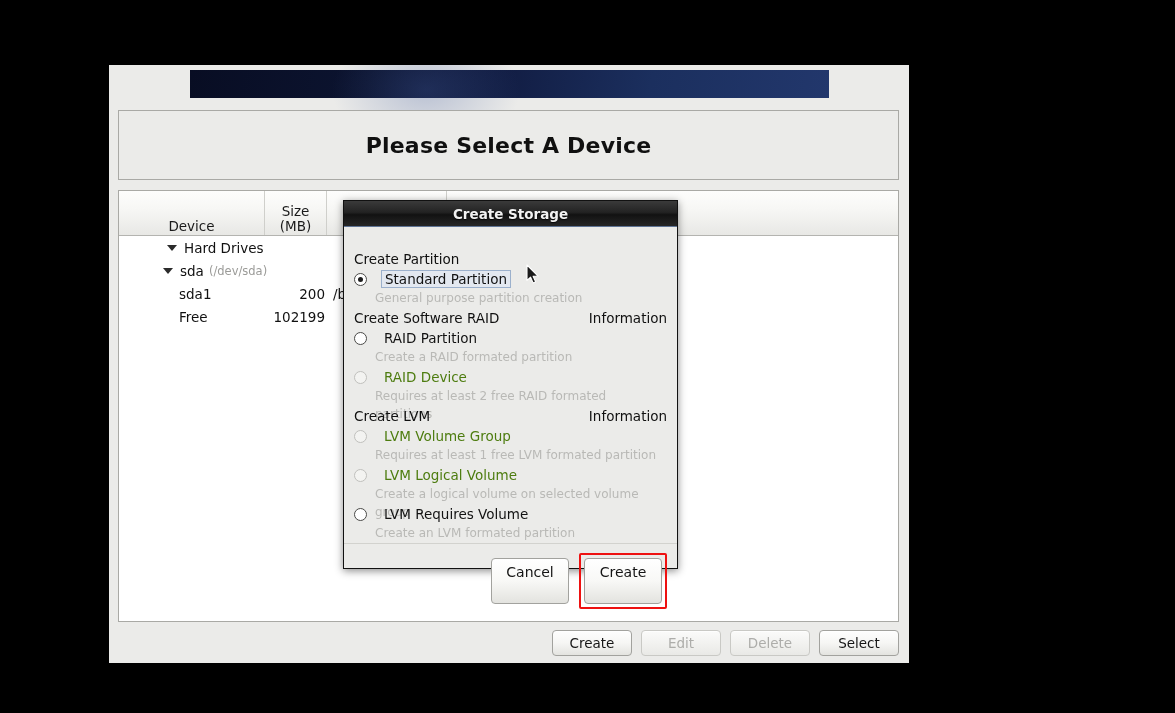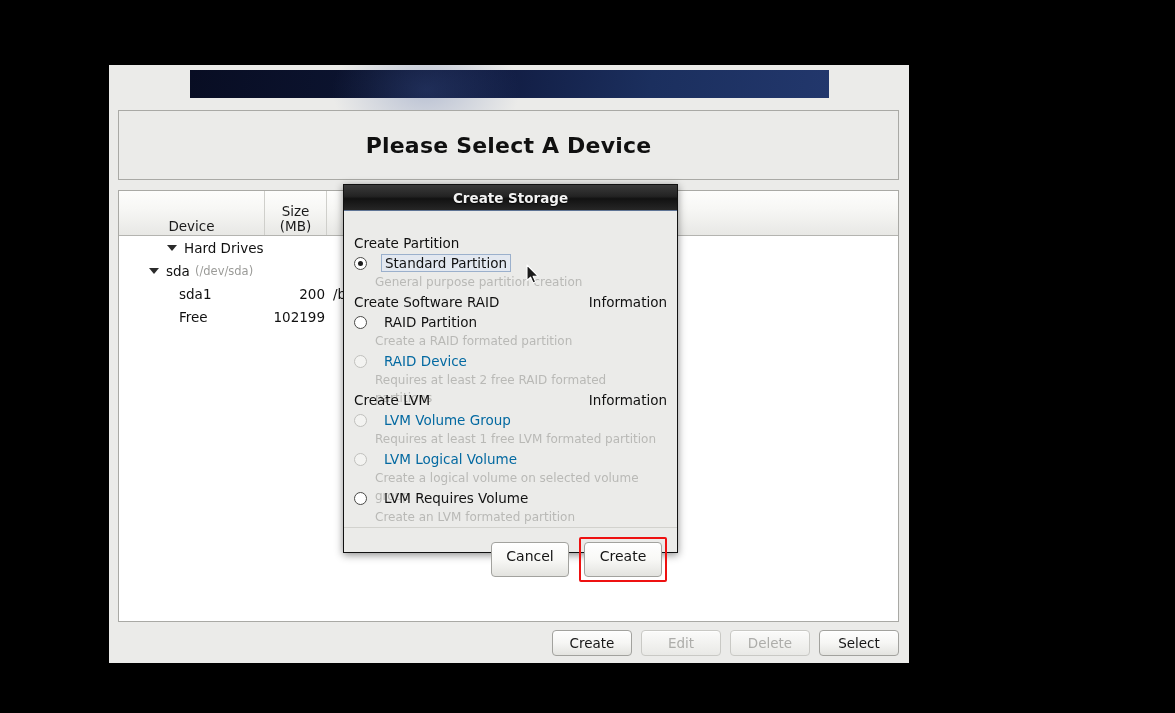--- a/index.html
+++ b/index.html
@@ -138,21 +138,21 @@
   .twisty {
     display: inline-block;
     width: 0; height: 0;
     border-left: 5.5px solid transparent;
     border-right: 5.5px solid transparent;
     border-top: 6px solid #2b2b2b;
     margin-right: 7px;
     vertical-align: middle;
   }
   .indent-0 { padding-left: 8px; margin-left: 40px; }
-  .indent-1 { padding-left: 30px; }
+  .indent-1 { padding-left: 24px; margin-left: 20px; }
   .indent-2 { padding-left: 60px; }
   .dev-sub {
     color: #9b9b98;
     font-size: 11.5px;
     margin-left: 5px;
   }
 
   
   #action-row {
     position: absolute;
@@ -183,21 +183,21 @@
     color: #adadaa;
     background: linear-gradient(to bottom, #fbfbfa 0%, #f2f2f0 50%, #e9e9e6 100%);
     border-color: #c9c9c5;
   }
   .btn-fixed { width: 80px; padding: 0; }
 
   
   #create-storage-dialog {
     position: absolute;
     left: 343px;
-    top: 184px;
+    top: 200px;
     width: 335px;
     height: 369px;
     background: #ebebe9;
     border: 1px solid #111111;
     box-sizing: border-box;
     box-shadow: 0 2px 8px rgba(0,0,0,0.45);
   }
   #dialog-titlebar {
     height: 25px;
     background: linear-gradient(to bottom, #3a3a3a 0%, #232323 45%, #121212 55%, #262626 100%);
@@ -262,21 +262,21 @@
   .radio.dim {
     border-color: #c0c0bd;
     background: #f3f3f1;
   }
   .opt-label {
     font-size: 13.5px;
     color: #121212;
     padding: 1px 3px;
     box-sizing: border-box;
   }
-  .opt-label.dim { color: #0369a1; }
+  .opt-label.dim { color: #4d7c0f; }
   .opt-label.focus-box {
     border: 1px solid #9bb0cc;
     background: #e3e8f0;
     padding: 0px 3px;
   }
   .opt-desc {
     font-size: 12px;
     color: #b9b9b6;
     padding-left: 21px;
     height: 18px;
@@ -294,21 +294,21 @@
   #dialog-buttons {
     position: absolute;
     right: 10px;
     top: 326px;
     display: flex;
     gap: 10px;
     align-items: center;
   }
   .dlg-btn {
     width: 78px;
-    height: 35px;
+    height: 46px;
     line-height: 26px;
     border-radius: 4px;
     border: 1px solid #a2a29e;
     background: linear-gradient(to bottom, #ffffff 0%, #f8f8f6 50%, #e3e3df 100%);
     font-size: 14px;
     color: #141414;
     text-align: center;
     box-sizing: border-box;
     cursor: default;
   }

